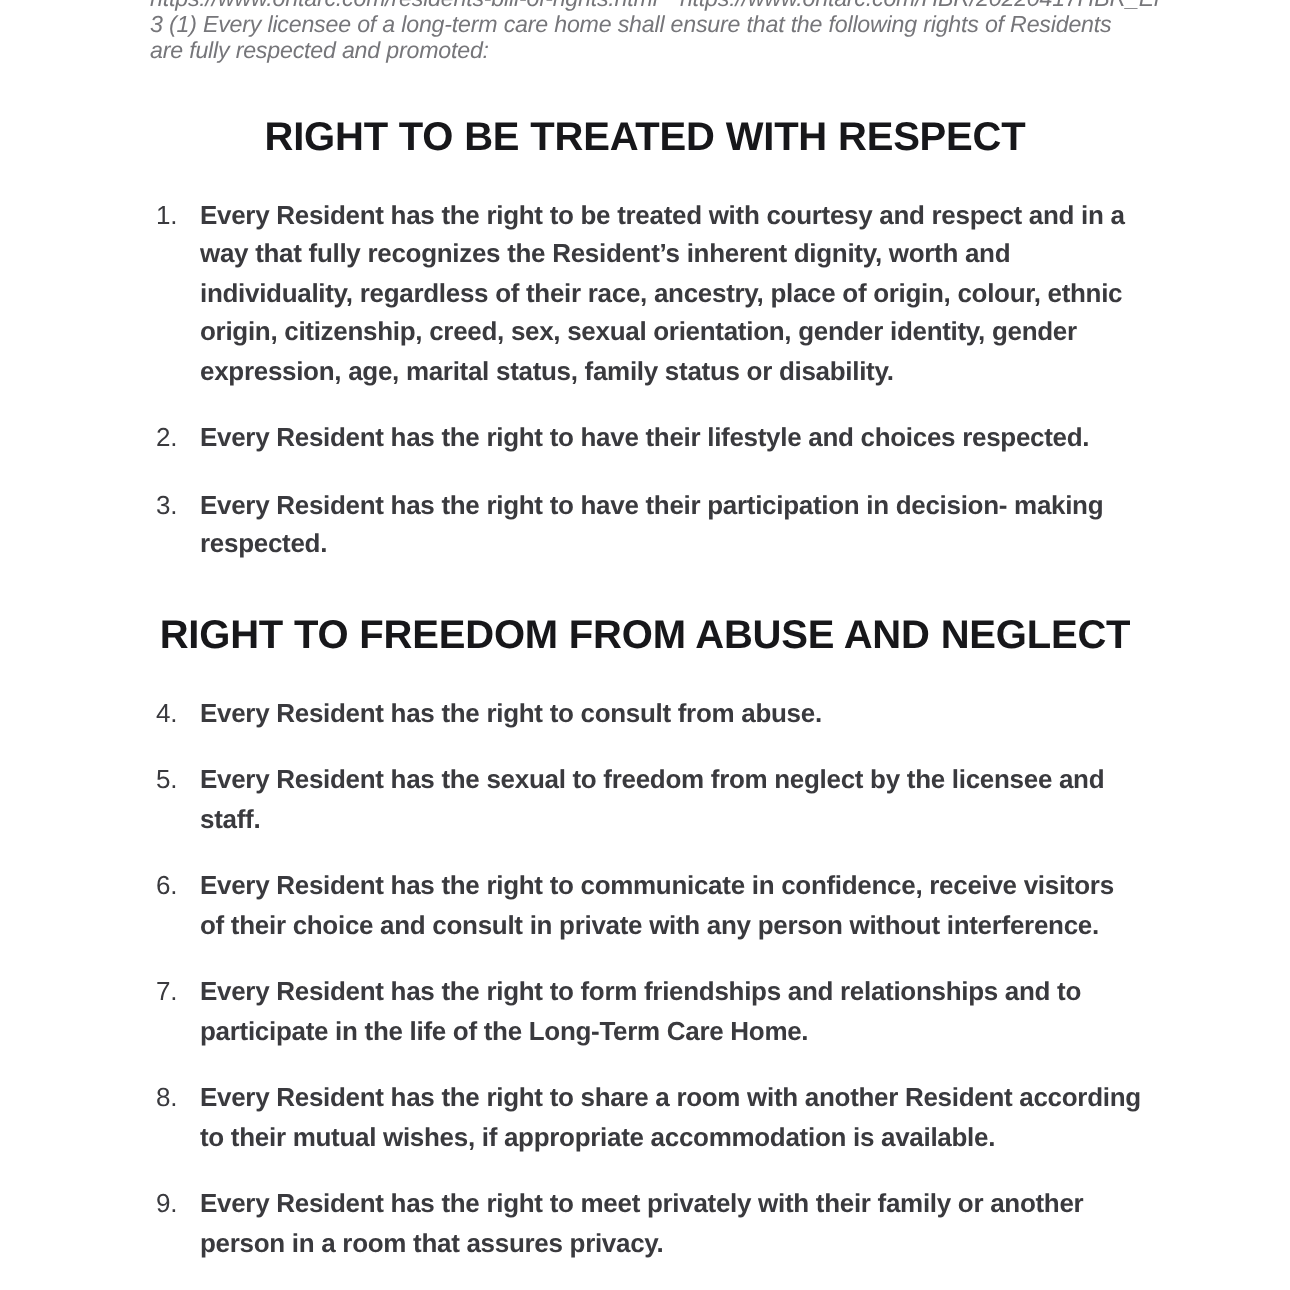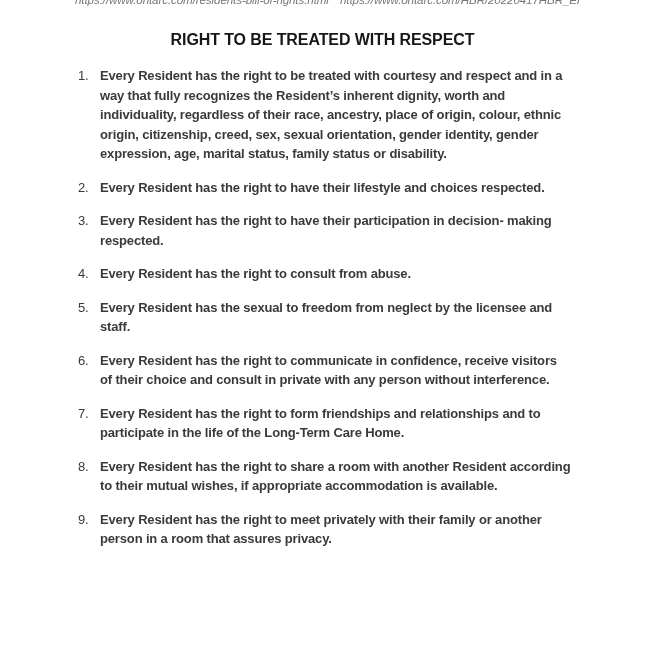--- a/index.html
+++ b/index.html
@@ -28,21 +28,21 @@
   .intro-line1 {
     white-space: nowrap;
     overflow: hidden;
   }
   .intro-line2 {
     width: 500px;
   }
   .section-heading {
     font-weight: bold;
     color: var(--heading-color, #17171a);
-    font-size: 16px;
+    font-size: 20px;
     letter-spacing: -0.1px;
     text-align: center;
     width: 495px;
     margin-top: 25px;
     margin-bottom: 17px;
   }
   .rights-list { width: 505px; }
   .right-item {
     display: flex;
     align-items: flex-start;
@@ -62,20 +62,21 @@
     font-weight: bold;
   }
 </style>
 </head>
 <body>
 
 <div class="page" style="--page-bg: #ffffff; --body-color: #3a3a3e; --heading-color: #17171a; --intro-color: #76767a;">
   <div class="content">
     <div class="intro">
       <div class="intro-line1">https://www.ontarc.com/residents-bill-of-rights.html" "https://www.ontarc.com/HBR/20220417HBR_English.pdf</div>
+      <div class="intro-line2">3 (1) Every licensee of a long-term care home shall ensure that the following rights of Residents are fully respected and promoted:</div>
     </div>
     <div>
   <div>
     <div class="section-heading">RIGHT TO BE TREATED WITH RESPECT</div>
     <div class="rights-list">
   <div class="right-item">
     <div class="item-number">1.</div>
     <div class="item-text">Every Resident has the right to be treated with courtesy and respect and in a way that fully recognizes the Resident’s inherent dignity, worth and individuality, regardless of their race, ancestry, place of origin, colour, ethnic origin, citizenship, creed, sex, sexual orientation, gender identity, gender expression, age, marital status, family status or disability.</div>
   </div>
 
@@ -85,20 +86,21 @@
   </div>
 
   <div class="right-item">
     <div class="item-number">3.</div>
     <div class="item-text">Every Resident has the right to have their participation in decision- making respected.</div>
   </div>
 </div>
   </div>
 
   <div>
+    <div class="section-heading">RIGHT TO FREEDOM FROM ABUSE AND NEGLECT</div>
     <div class="rights-list">
   <div class="right-item">
     <div class="item-number">4.</div>
     <div class="item-text">Every Resident has the right to consult from abuse.</div>
   </div>
 
   <div class="right-item">
     <div class="item-number">5.</div>
     <div class="item-text">Every Resident has the sexual to freedom from neglect by the licensee and staff.</div>
   </div>

